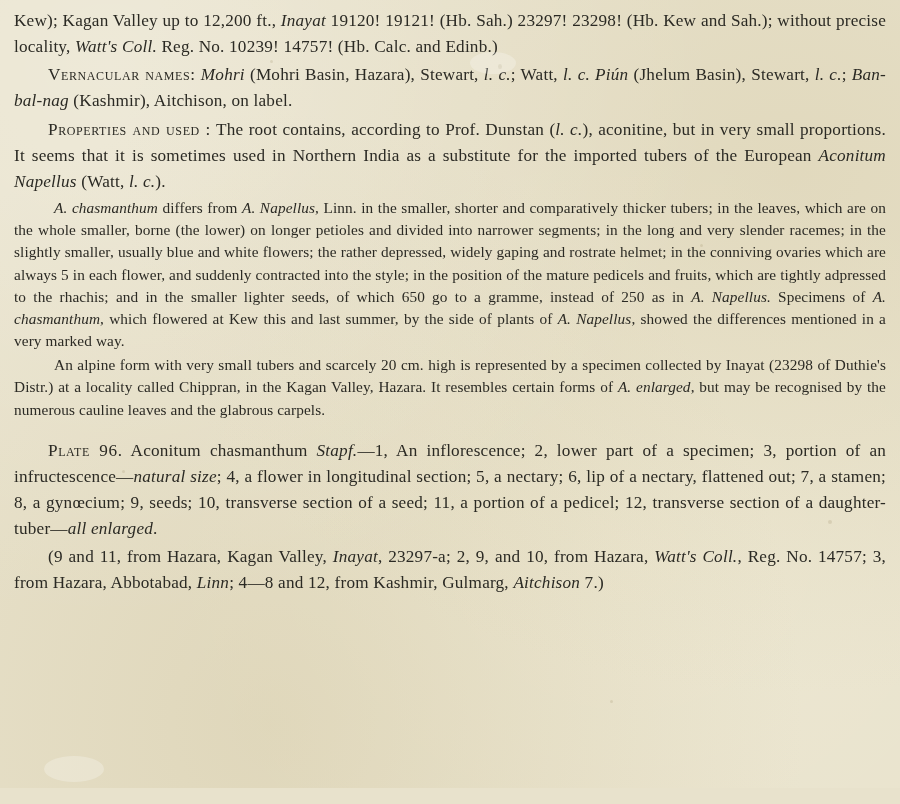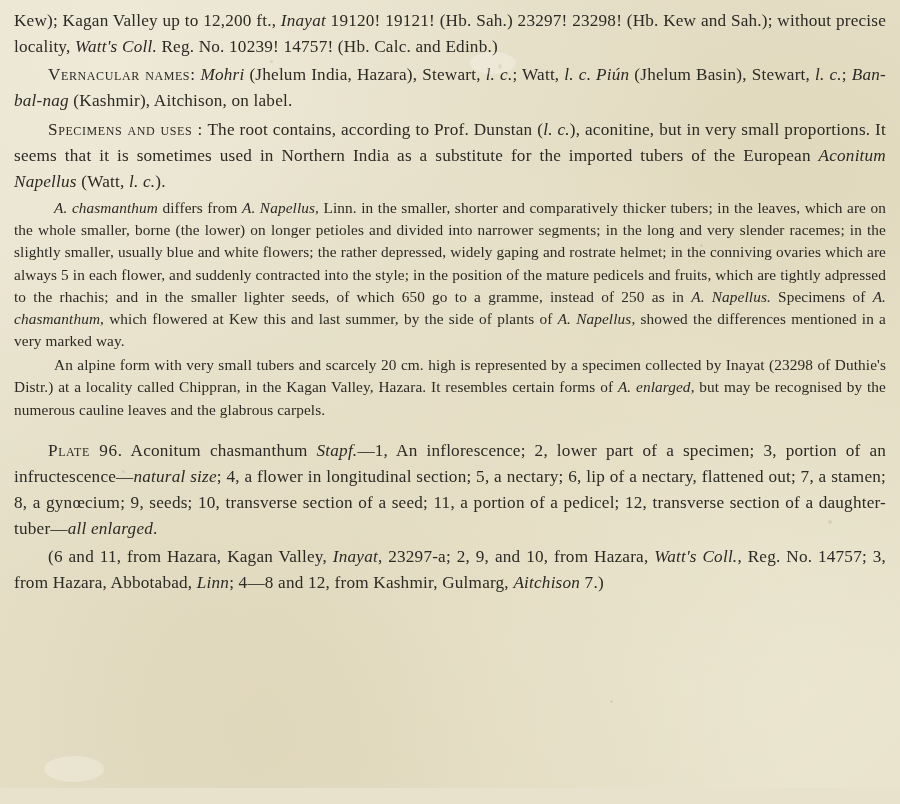--- a/index.html
+++ b/index.html
@@ -89,36 +89,36 @@
   <div class="smudge" style="left:44px;top:756px;width:60px;height:26px;"></div>
 
   <p class="blk">
     <span>Kew); Kagan Valley up to 12,200 ft., </span><i>Inayat</i><span> 19120! 19121! (Hb. Sah.) 23297!</span>
     <span>23298! (Hb. Kew and Sah.); without precise locality, </span><i>Watt's Coll.</i><span> Reg. No. 10239!</span>
     <span>14757! (Hb. Calc. and Edinb.)</span>
   </p>
 
   <p class="blk indent">
     <span class="sc">Vernacular names:</span>
-    <i>Mohri</i><span> (Jhelum India, Hazara), Stewart, </span><i>l. c.</i><span>; Watt, </span><i>l. c. Piún</i><span> (Jhelum Basin), Stewart, </span><i>l. c.</i><span>; </span><i>Ban-bal-nag</i><span> (Kashmir), Aitchison, on label.</span>
+    <i>Mohri</i><span> (Mohri Basin, Hazara), Stewart, </span><i>l. c.</i><span>; Watt, </span><i>l. c. Piún</i><span> (Jhelum Basin), Stewart, </span><i>l. c.</i><span>; </span><i>Ban-bal-nag</i><span> (Kashmir), Aitchison, on label.</span>
   </p>
 
   <p class="blk indent">
-    <span class="sc">Specimens and uses :</span><span> The root contains, according to Prof. Dunstan (</span><i>l. c.</i><span>), aconitine, but in very small proportions. It seems that it is sometimes used in Northern India as a substitute for the imported tubers of the European </span><i>Aconitum Napellus</i><span> (Watt, </span><i>l. c.</i><span>).</span>
+    <span class="sc">Properties and used :</span><span> The root contains, according to Prof. Dunstan (</span><i>l. c.</i><span>), aconitine, but in very small proportions. It seems that it is sometimes used in Northern India as a substitute for the imported tubers of the European </span><i>Aconitum Napellus</i><span> (Watt, </span><i>l. c.</i><span>).</span>
   </p>
 
   <p class="blk small indent-lg gap-top">
     <i>A. chasmanthum</i><span> differs from </span><i>A. Napellus</i><span>, Linn. in the smaller, shorter and comparatively thicker tubers; in the leaves, which are on the whole smaller, borne (the lower) on longer petioles and divided into narrower segments; in the long and very slender racemes; in the slightly smaller, usually blue and white flowers; the rather depressed, widely gaping and rostrate helmet; in the conniving ovaries which are always 5 in each flower, and suddenly contracted into the style; in the position of the mature pedicels and fruits, which are tightly adpressed to the rhachis; and in the smaller lighter seeds, of which 650 go to a gramme, instead of 250 as in </span><i>A. Napellus.</i><span> Specimens of </span><i>A. chasmanthum</i><span>, which flowered at Kew this and last summer, by the side of plants of </span><i>A. Napellus</i><span>, showed the differences mentioned in a very marked way.</span>
   </p>
 
   <p class="blk small indent-lg gap-top">
     <span>An alpine form with very small tubers and scarcely 20 cm. high is represented by a specimen collected by Inayat (23298 of Duthie's Distr.) at a locality called Chippran, in the Kagan Valley, Hazara. It resembles certain forms of </span><i>A. enlarged</i><span>, but may be recognised by the numerous cauline leaves and the glabrous carpels.</span>
   </p>
 
   <p class="blk indent gap-top-lg">
     <span class="sc">Plate 96.</span><span> Aconitum chasmanthum </span><i>Stapf.</i><span>—1, An inflorescence; 2, lower part of a specimen; 3, portion of an infructescence—</span><i>natural size</i><span>; 4, a flower in longitudinal section; 5, a nectary; 6, lip of a nectary, flattened out; 7, a stamen; 8, a gynœcium; 9, seeds; 10, transverse section of a seed; 11, a portion of a pedicel; 12, transverse section of a daughter-tuber—</span><i>all enlarged</i><span>.</span>
   </p>
 
   <p class="blk indent">
-    <span>(6 and 11, from Hazara, Kagan Valley, </span><i>Inayat</i><span>, 23297-a; 2, 9, and 10, from Hazara, </span><i>Watt's Coll.</i><span>, Reg. No. 14757; 3, from Hazara, Abbotabad, </span><i>Linn</i><span>; 4—8 and 12, from Kashmir, Gulmarg, </span><i>Aitchison</i><span> 7.)</span>
+    <span>(9 and 11, from Hazara, Kagan Valley, </span><i>Inayat</i><span>, 23297-a; 2, 9, and 10, from Hazara, </span><i>Watt's Coll.</i><span>, Reg. No. 14757; 3, from Hazara, Abbotabad, </span><i>Linn</i><span>; 4—8 and 12, from Kashmir, Gulmarg, </span><i>Aitchison</i><span> 7.)</span>
   </p>
 
 </div>
 
 </body></html>

